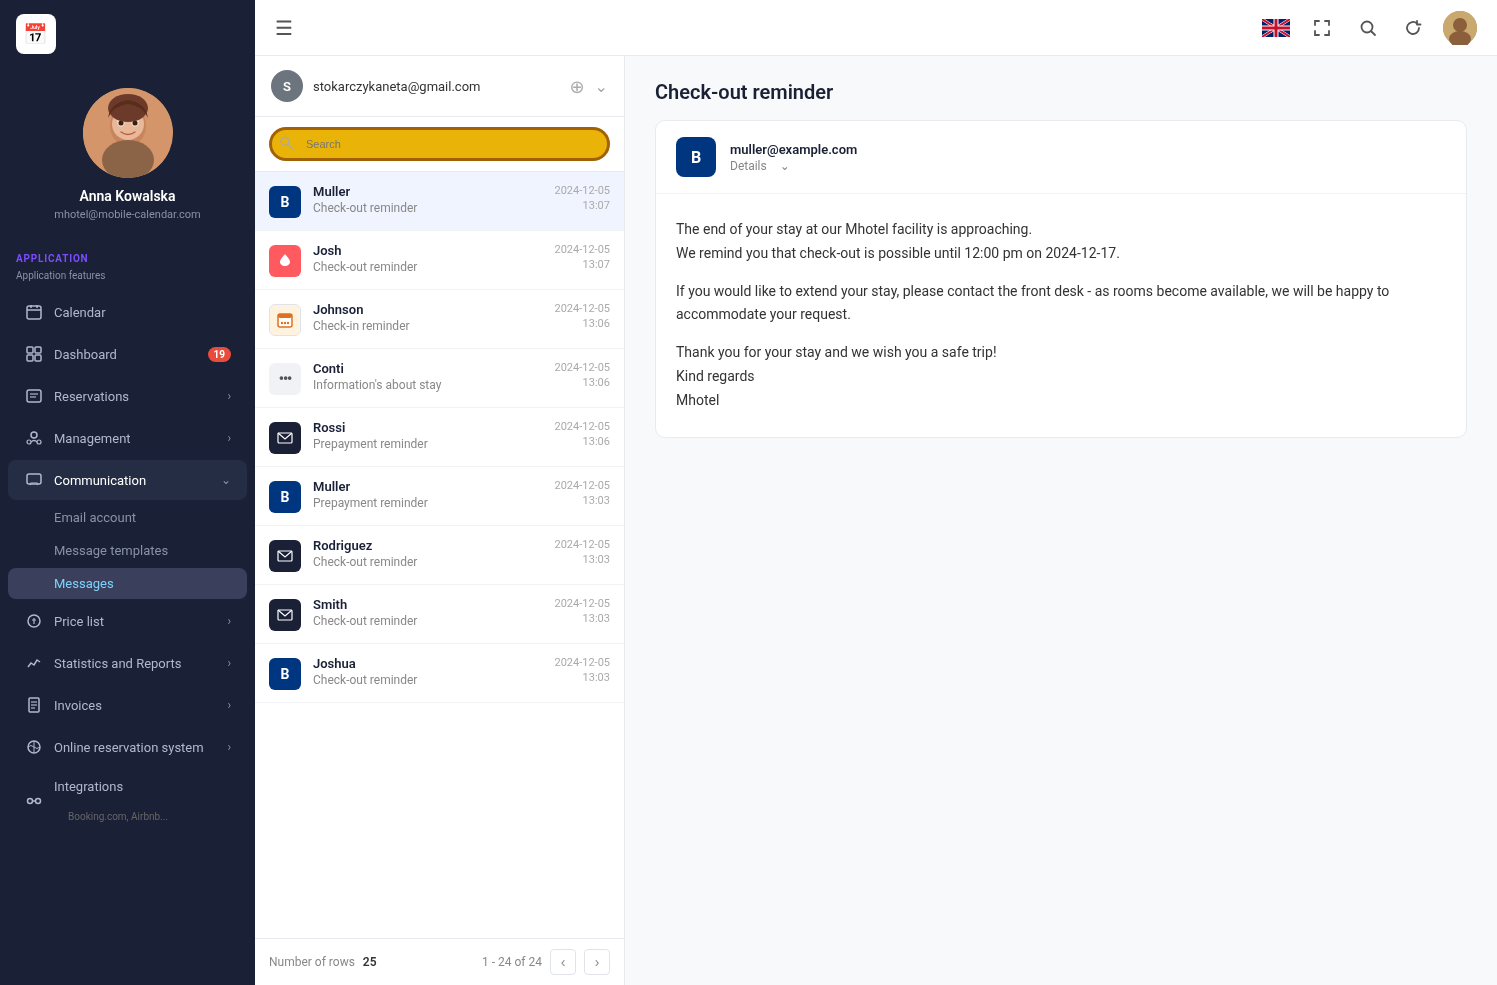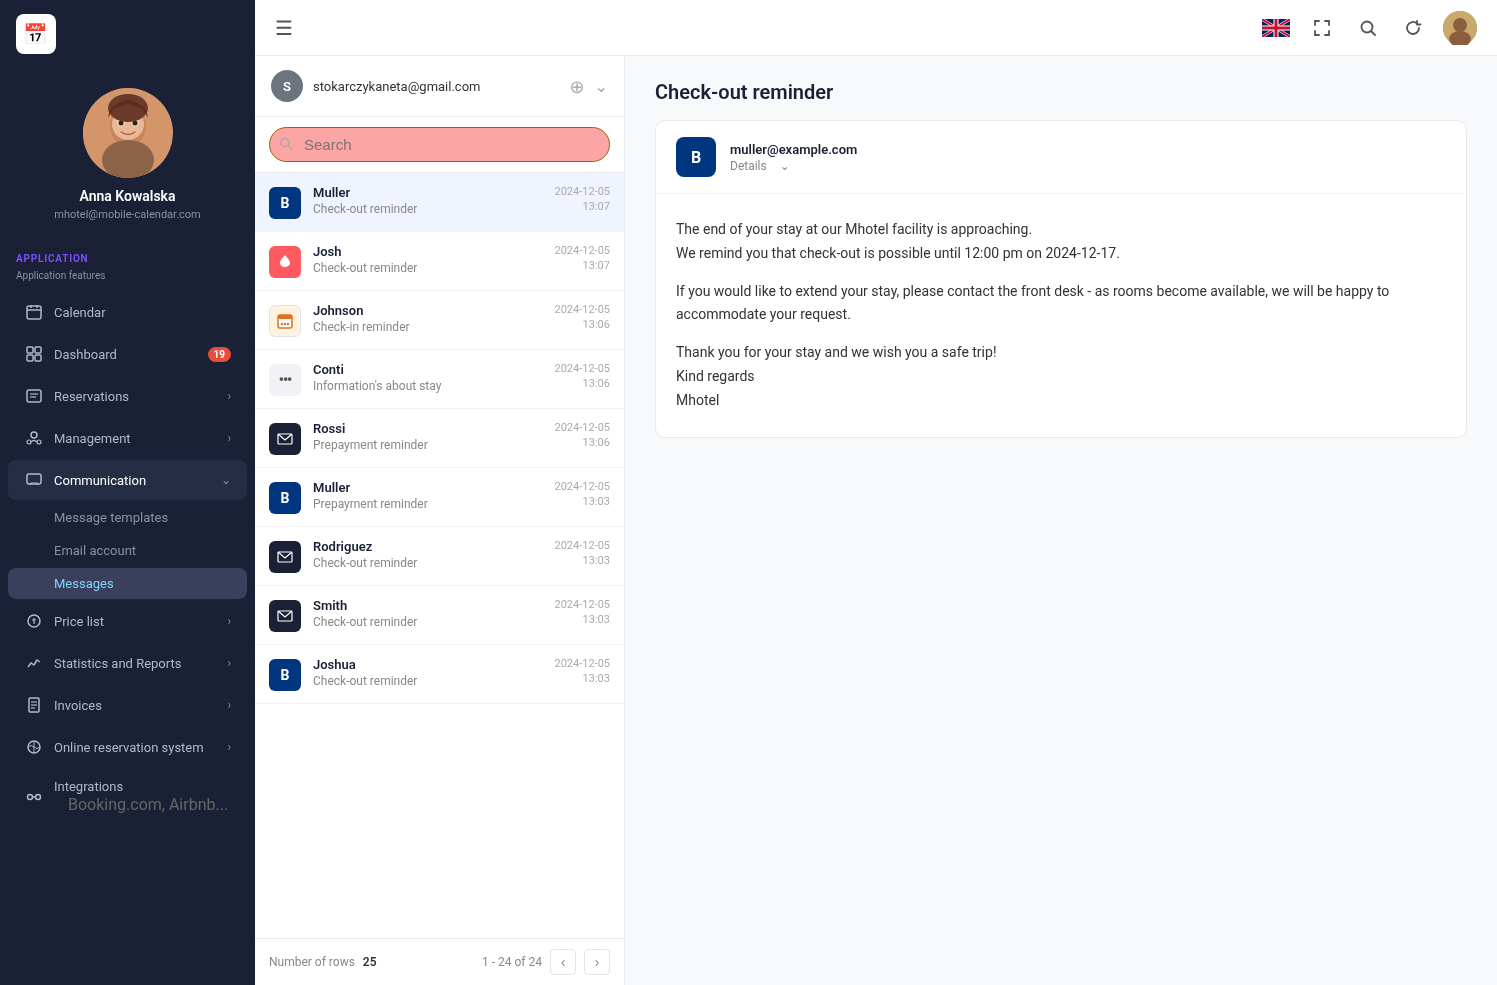--- a/index.html
+++ b/index.html
@@ -167,26 +167,26 @@
     .account-add-icon { color: #aaa; cursor: pointer; font-size: 18px; }
     .account-chevron { color: #aaa; cursor: pointer; font-size: 16px; }
 
     .email-search {
       padding: 10px 14px;
       border-bottom: 1px solid #e8eaf0;
     }
     .email-search input {
       width: 100%;
       padding: 8px 12px 8px 34px;
-      border: 1px solid #a16207;
+      border: 3px solid #a16207;
       border-radius: 20px;
-      font-size: 15px;
+      font-size: 11px;
       color: #333;
       outline: none;
-      background: #fca5a5;
+      background: #eab308;
     }
     .search-wrapper { position: relative; }
     .search-icon-inner {
       position: absolute;
       left: 10px; top: 50%;
       transform: translateY(-50%);
       color: #aaa;
       font-size: 14px;
     }
 
@@ -387,24 +387,24 @@
       <svg width="16" height="16" viewBox="0 0 16 16" fill="none">
           <rect x="1" y="2" width="14" height="10" rx="2" stroke="#b0b8cc" stroke-width="1.5"></rect>
           <path d="M4 13 L5 11 L11 11 L12 13" stroke="#b0b8cc" stroke-width="1.2" fill="none"></path>
         </svg>
     </span>
     <span class="item-label">Communication</span>
     <span class="chevron">⌄</span>
   </div>
 
   <div class="sidebar-sub-item">
+    <span>Email account</span>
+  </div>
+  <div class="sidebar-sub-item">
     <span>Message templates</span>
-  </div>
-  <div class="sidebar-sub-item">
-    <span>Email account</span>
   </div>
   <div class="sidebar-sub-item active">
     <span>Messages</span>
   </div>
 
   <div class="sidebar-item">
     <span class="item-icon">
       <svg width="16" height="16" viewBox="0 0 16 16" fill="none">
           <circle cx="8" cy="8" r="6" stroke="#b0b8cc" stroke-width="1.5"></circle>
           <path d="M8 5 L8 11 M6 7 L10 7" stroke="#b0b8cc" stroke-width="1.2"></path>
@@ -452,21 +452,21 @@
   <div class="sidebar-item">
     <span class="item-icon">
       <svg width="16" height="16" viewBox="0 0 16 16" fill="none">
           <circle cx="4" cy="8" r="2.5" stroke="#b0b8cc" stroke-width="1.5"></circle>
           <circle cx="12" cy="8" r="2.5" stroke="#b0b8cc" stroke-width="1.5"></circle>
           <line x1="6.5" y1="8" x2="9.5" y2="8" stroke="#b0b8cc" stroke-width="1.5"></line>
         </svg>
     </span>
     <div style="flex:1">
       <div class="item-label">Integrations</div>
-      <div style="font-size:16px; color:#666; margin-top:1px;padding-left:14px;">Booking.com, Airbnb...</div>
+      <div style="font-size:10px; color:#666; margin-top:17px;padding-left:14px;">Booking.com, Airbnb...</div>
     </div>
   </div>
 </div>
 
 <div class="main-area">
 
   <div class="topbar">
     <div class="topbar-menu-icon">☰</div>
     <div class="topbar-spacer"></div>
 

